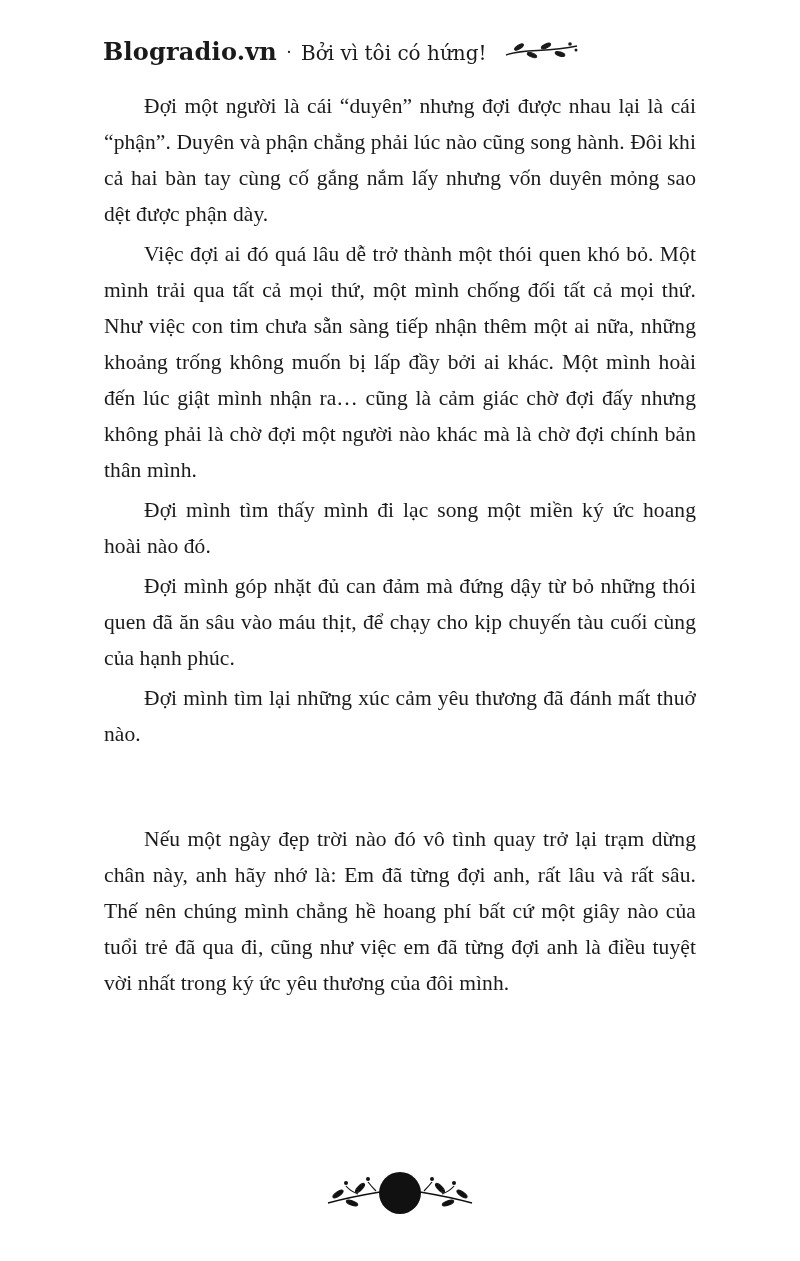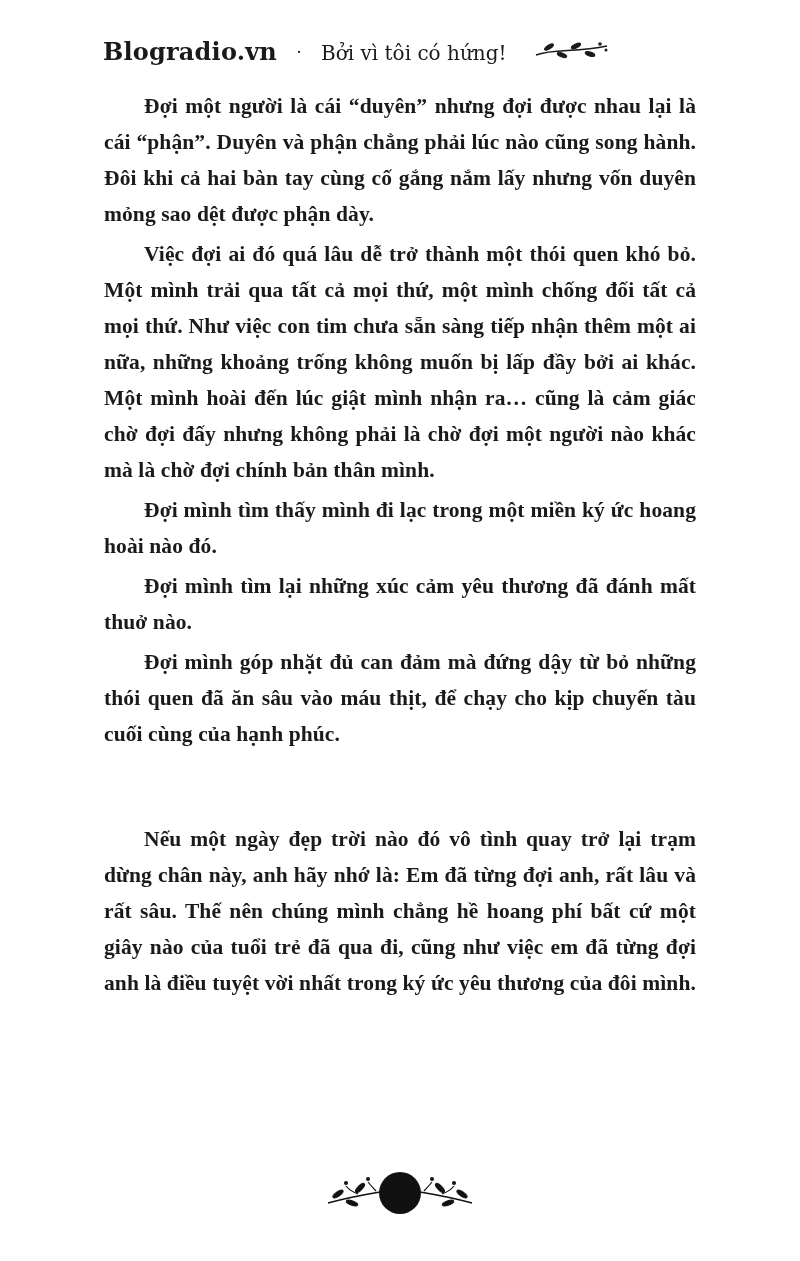--- a/index.html
+++ b/index.html
@@ -16,21 +16,21 @@
     color: #1a1a1a;
     font-family: "Liberation Serif", serif;
     overflow: hidden;
   }
   .page-header {
     position: absolute;
     top: 34px;
     left: 103px;
     display: flex;
     align-items: baseline;
-    gap: 19px;
+    gap: 9px;
     white-space: nowrap;
   }
   .brand {
     font-family: "DejaVu Serif", serif;
     font-weight: bold;
     font-size: 24px;
     letter-spacing: 0.2px;
   }
   .sep {
     font-size: 18px;
@@ -44,21 +44,20 @@
   .header-flourish {
     position: relative;
     top: 4px;
     margin-left: 8px;
   }
   .text-block {
     position: absolute;
     top: 88px;
     left: 104px;
     width: 592px;
-    font-weight: bold;
   }
   .text-block p {
     margin: 0 0 4px 0;
     font-size: 21.5px;
     line-height: 36px;
     text-align: justify;
     text-indent: 40px;
     letter-spacing: 0.1px;
   }
   .text-block p.closing {
@@ -93,23 +92,23 @@
           <circle cx="66" cy="6" r="1.8" stroke="none"></circle>
           <circle cx="72" cy="12" r="1.5" stroke="none"></circle>
         </g>
       </svg>
     </span>
   </header>
 
   <main class="text-block">
     <p>Đợi một người là cái “duyên” nhưng đợi được nhau lại là cái “phận”. Duyên và phận chẳng phải lúc nào cũng song hành. Đôi khi cả hai bàn tay cùng cố gắng nắm lấy nhưng vốn duyên mỏng sao dệt được phận dày.</p>
     <p>Việc đợi ai đó quá lâu dễ trở thành một thói quen khó bỏ. Một mình trải qua tất cả mọi thứ, một mình chống đối tất cả mọi thứ. Như việc con tim chưa sẵn sàng tiếp nhận thêm một ai nữa, những khoảng trống không muốn bị lấp đầy bởi ai khác. Một mình hoài đến lúc giật mình nhận ra… cũng là cảm giác chờ đợi đấy nhưng không phải là chờ đợi một người nào khác mà là chờ đợi chính bản thân mình.</p>
-    <p>Đợi mình tìm thấy mình đi lạc trong một miền ký ức hoang hoài nào đó.</p>
+    <p>Đợi mình tìm thấy mình đi lạc song một miền ký ức hoang hoài nào đó.</p>
+    <p>Đợi mình góp nhặt đủ can đảm mà đứng dậy từ bỏ những thói quen đã ăn sâu vào máu thịt, để chạy cho kịp chuyến tàu cuối cùng của hạnh phúc.</p>
     <p>Đợi mình tìm lại những xúc cảm yêu thương đã đánh mất thuở nào.</p>
-    <p>Đợi mình góp nhặt đủ can đảm mà đứng dậy từ bỏ những thói quen đã ăn sâu vào máu thịt, để chạy cho kịp chuyến tàu cuối cùng của hạnh phúc.</p>
     <p class="closing">Nếu một ngày đẹp trời nào đó vô tình quay trở lại trạm dừng chân này, anh hãy nhớ là: Em đã từng đợi anh, rất lâu và rất sâu. Thế nên chúng mình chẳng hề hoang phí bất cứ một giây nào của tuổi trẻ đã qua đi, cũng như việc em đã từng đợi anh là điều tuyệt vời nhất trong ký ức yêu thương của đôi mình.</p>
   </main>
 
   <footer class="page-footer">
     <span>
       <svg width="160" height="66" viewBox="0 0 160 66" aria-hidden="true">
         <g stroke="#111111" fill="#111111">
 
           <path d="M8 46 C 30 40, 48 37, 60 35" fill="none" stroke-width="1.5"></path>
           <ellipse cx="18" cy="37" rx="6" ry="2.2" transform="rotate(-35 18 37)"></ellipse>

